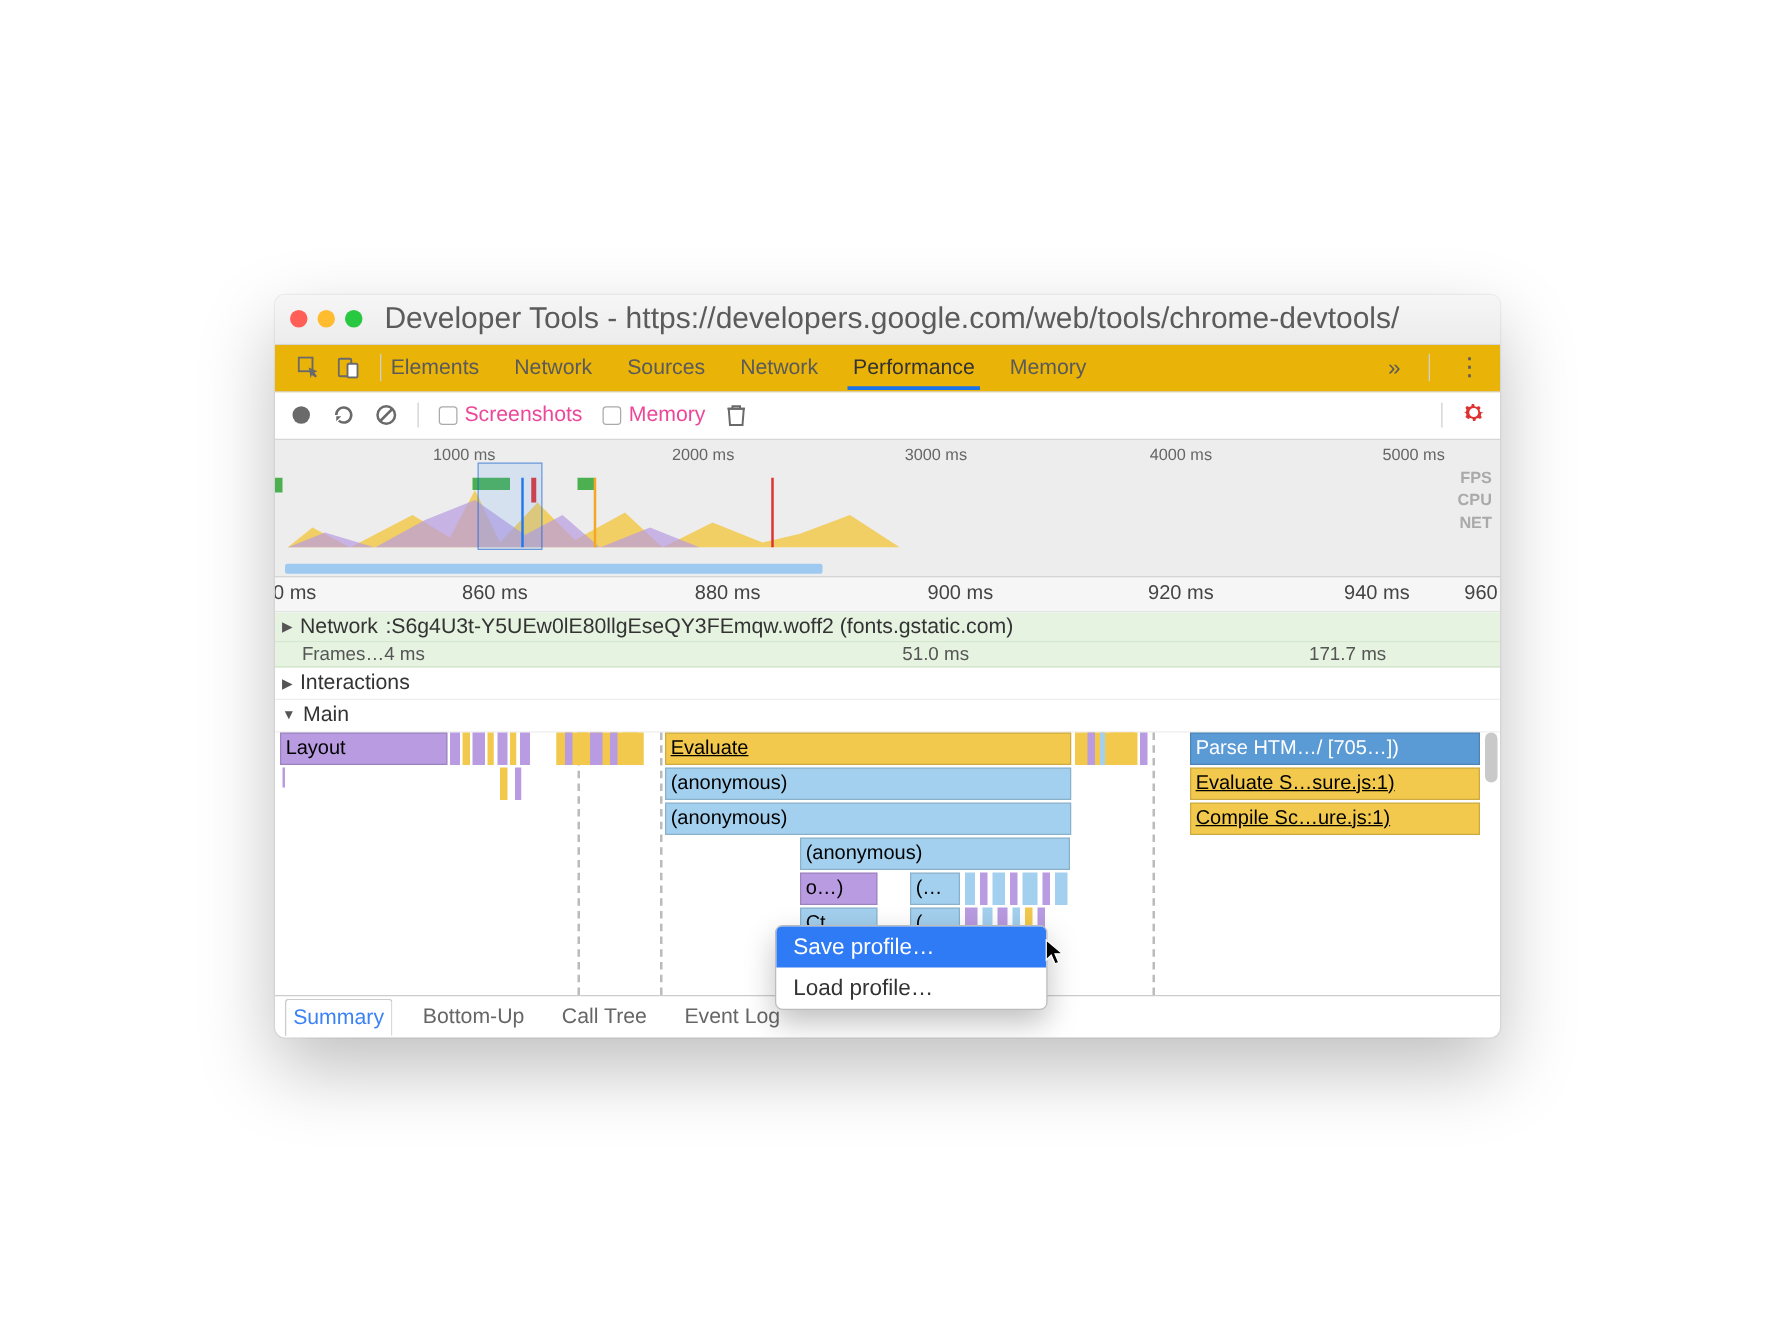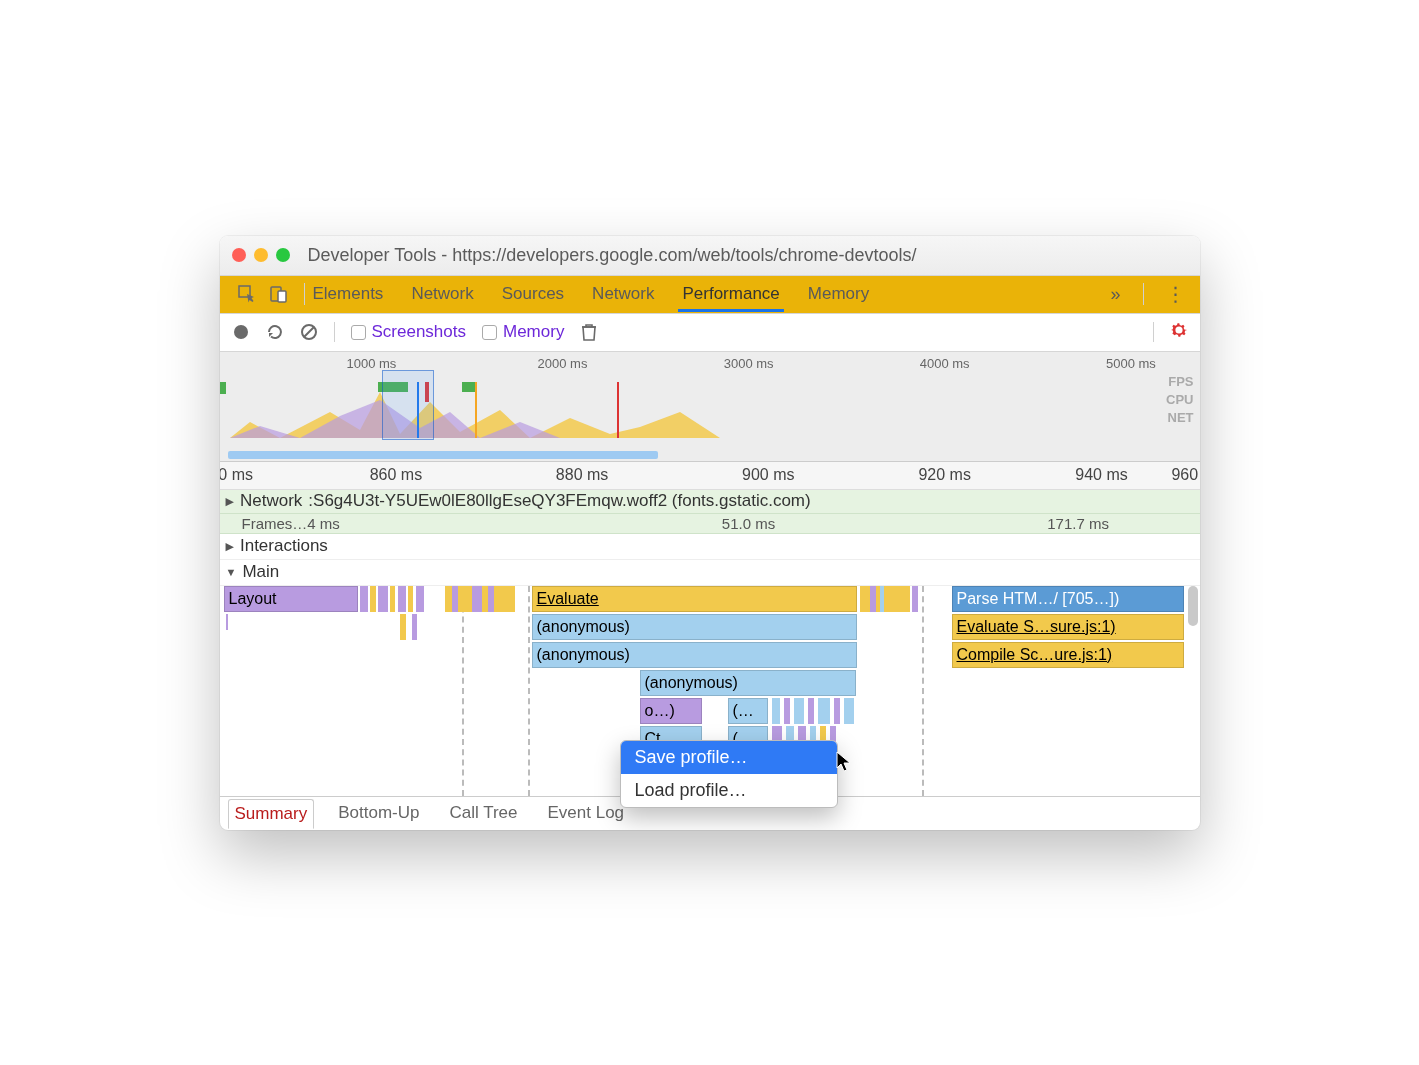--- a/index.html
+++ b/index.html
@@ -17,21 +17,21 @@
     display: flex; align-items: center;
     height: 40px;
     padding: 0 12px;
     background: linear-gradient(#f6f6f6,#ececec);
     border-bottom: 1px solid #d6d6d6;
     gap: 10px;
   }
   .traffic { display:flex; gap:8px; margin-right:8px; }
   .dot { width:14px; height:14px; border-radius:50%; }
   .dot.red{background:#ff5f57;} .dot.yellow{background:#febc2e;} .dot.green{background:#28c840;}
-  .title { color:#5b5b5b; font-size:18px; flex:1; white-space:nowrap; overflow:hidden; text-overflow:ellipsis; }
+  .title { color:#5b5b5b; font-size:24px; flex:1; white-space:nowrap; overflow:hidden; text-overflow:ellipsis; }
   
   .tabstrip {
     display:flex; align-items:center; height:38px;
     border-bottom:1px solid #d6d6d6; padding:0 8px;
     background:#eab308;
   }
   .tabstrip .inspect-icons { display:flex; gap:14px; padding:0 10px; color:#5a5a5a; }
   .tabstrip .divider { width:1px; height:22px; background:#d0d0d0; margin:0 6px; }
   .tabs { display:flex; gap:24px; flex:1; color:#5a5a5a; font-size:17px; }
   .tab { padding:7px 2px; cursor:pointer; position:relative; }
@@ -41,21 +41,21 @@
   .vdots { font-size:20px; line-height:1; }
   
   .toolbar {
     display:flex; align-items:center; gap:16px;
     height:38px; padding:0 12px;
     border-bottom:1px solid #d6d6d6;
     background:#fff;
   }
   .iconbtn { width:18px; height:18px; display:flex; align-items:center; justify-content:center; color:#6a6a6a; cursor:pointer;}
   .sep { width:1px; height:20px; background:#d0d0d0; }
-  .chk { display:flex; align-items:center; gap:6px; color:#6d28d9; font-size:17px;}
+  .chk { display:flex; align-items:center; gap:6px; color:#ec4899; font-size:17px;}
   .chkbox { width:15px; height:15px; border:1px solid #aaa; border-radius:3px; background:#fff;}
   .gear { width:18px; height:18px; }
   .toolbar .spacer{flex:1;}
   
   .overview {
     height:110px; background:#ededed; position:relative; border-bottom:1px solid #ccc;
   }
   .ov-ticks { position:absolute; top:4px; left:0; right:0; font-size:13px; color:#666; }
   .ov-ticks span{ position:absolute; transform:translateX(-50%);}
   .ov-labels { position:absolute; right:6px; top:22px; display:flex; flex-direction:column; gap:3px; font-size:13px; font-weight:700; color:#aaa; text-align:right;}
@@ -83,21 +83,21 @@
     box-shadow:0 10px 24px rgba(0,0,0,0.25);
     overflow:hidden; font-size:18px;
     z-index:20;
   }
   .ctxitem { padding:6px 14px; color:#333; cursor:pointer;}
   .ctxitem.sel { background:#2f7af5; color:#fff;}
   .cursor-icon { position:absolute; left:616px; top:261px; z-index:30; }
   
   .bottomtabs { display:flex; gap:18px; align-items:center; height:34px; border-top:1px solid #ccc; padding:0 8px; font-size:17px; color:#666;}
   .btab{padding:4px 6px; cursor:pointer;}
-  .btab.active{background:#fff; color:#b91c1c; border:1px solid #ccc; border-bottom-color:#fff; border-radius:3px 3px 0 0; position:relative; top:1px;}
+  .btab.active{background:#fff; color:#3b82f6; border:1px solid #ccc; border-bottom-color:#fff; border-radius:3px 3px 0 0; position:relative; top:1px;}
   .scrollbar { position:absolute; right:2px; top:0; width:10px; height:40px; background:#c9c9c9; border-radius:5px;}
 </style>
 </head>
 <body>
 
 <div class="window">
 
   <div class="titlebar">
     <div class="traffic">
       <div class="dot red"></div>

